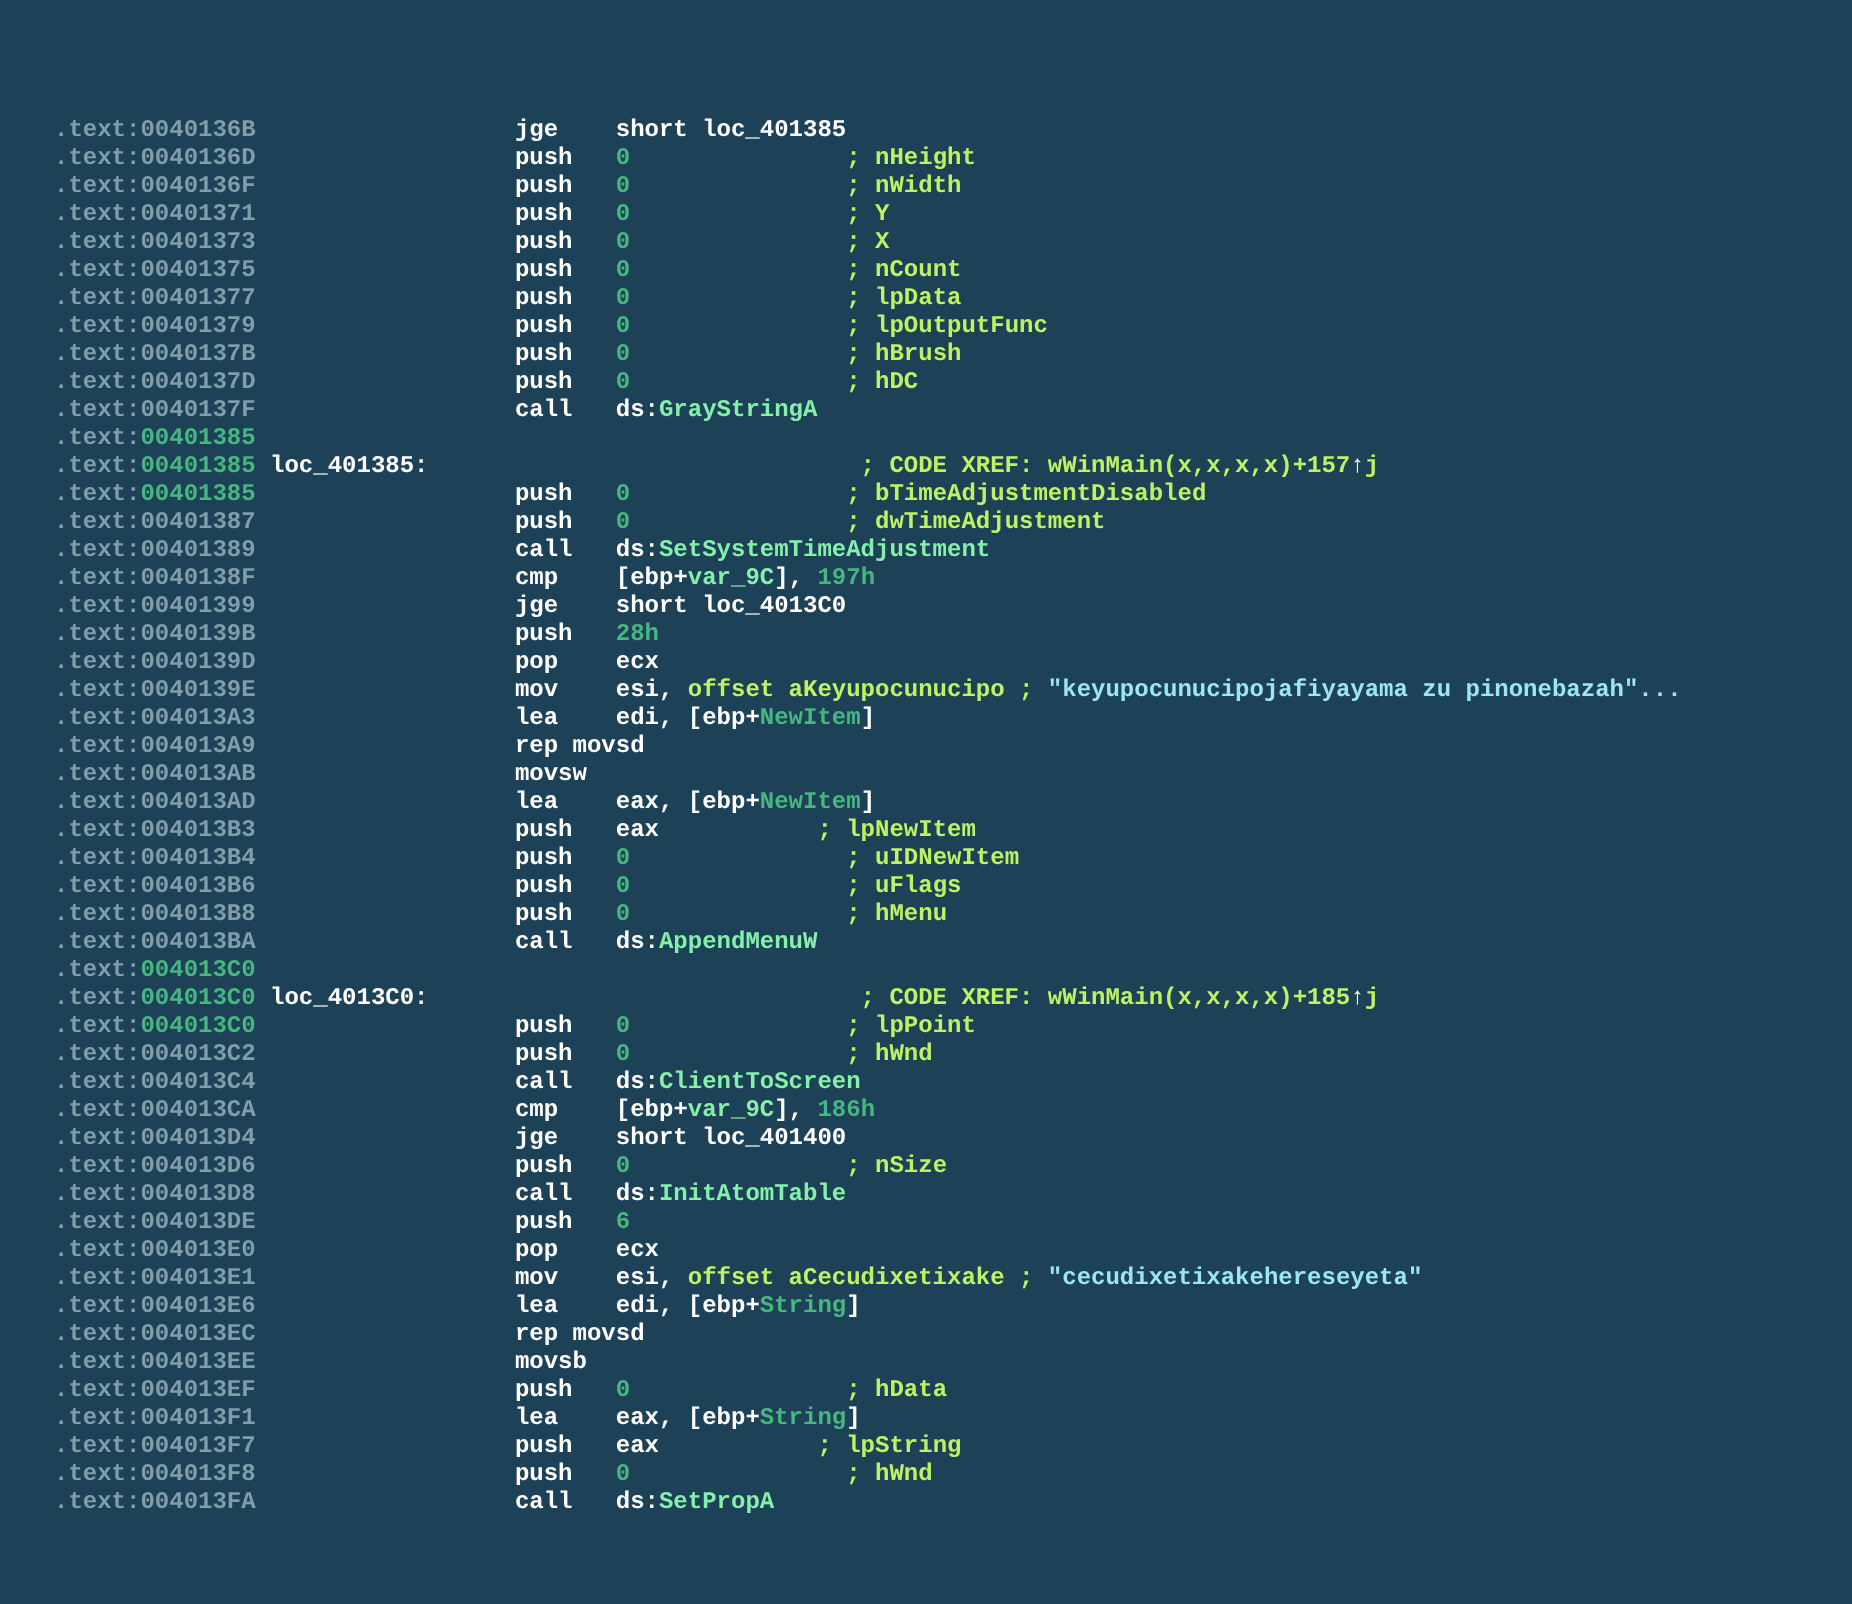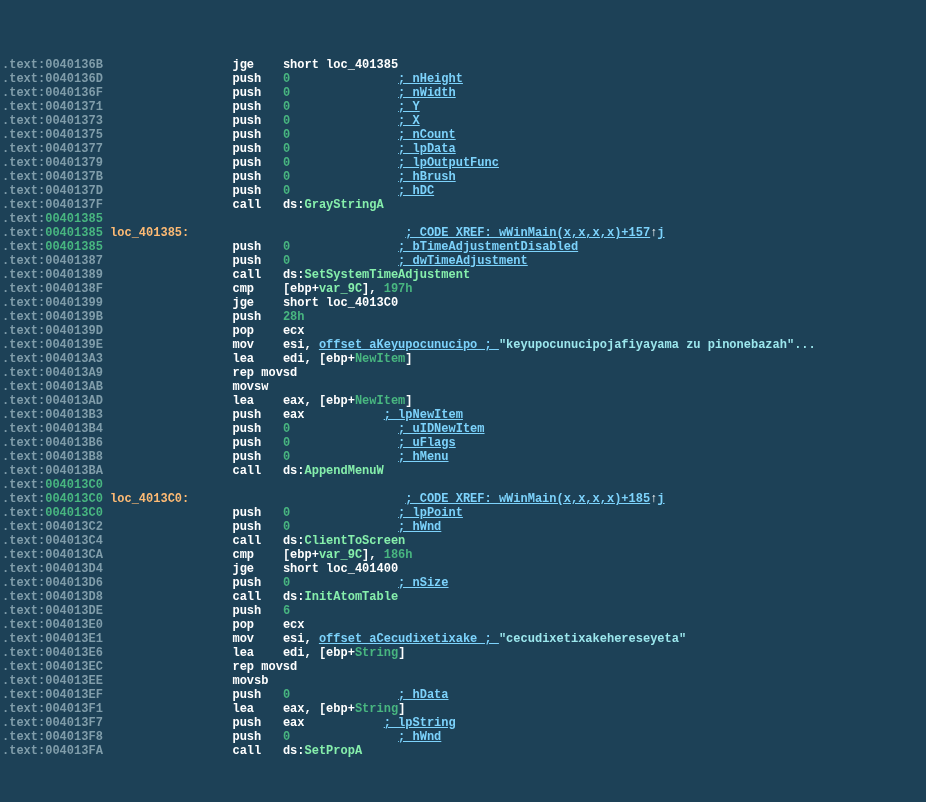--- a/index.html
+++ b/index.html
@@ -9,31 +9,31 @@
     font-size: 12px;
     line-height: 14px;
     font-weight: bold;
     color: #FFFFFF;
     padding: 2px;
     white-space: pre;
     width: 926px;
     height: 802px;
     overflow: hidden;
   }
-  .line { display: block; white-space: pre; }
+  .line { display: block; white-space: pre; margin-left: 25px; }
   .seg  { color: #809DAA; }
   .addr-gray { color: #809DAA; }
   .addr-green { color: #48B680; }
   .mnem { color: #FFFFFF; }
   .op-white { color: #FFFFFF; }
   .op-green { color: #48B680; }
   .op-pink  { color: #86efac; }
-  .cmt   { color: #7dd3fc; text-decoration: underline; }
+  .cmt   { color: #bef264; }
   .cmt-cyan { color: #9CE7ED; }
-  .label-cyan { color: #fdba74; }
+  .label-cyan { color: #ffffff; }
   .brace { color: #FFFFFF; }
   .arrow { color: #FFFFFF; }
 </style>
 </head>
 <body>
 
 
 
 <div id="listing"><div class="line"><span class="seg">.text:</span><span class="addr-gray">0040136B</span>                  <span class="mnem">jge    </span><span class="op-white">short loc_401385</span></div><div class="line"><span class="seg">.text:</span><span class="addr-gray">0040136D</span>                  <span class="mnem">push   </span><span class="op-green">0</span>               <span class="cmt">; nHeight</span></div><div class="line"><span class="seg">.text:</span><span class="addr-gray">0040136F</span>                  <span class="mnem">push   </span><span class="op-green">0</span>               <span class="cmt">; nWidth</span></div><div class="line"><span class="seg">.text:</span><span class="addr-gray">00401371</span>                  <span class="mnem">push   </span><span class="op-green">0</span>               <span class="cmt">; Y</span></div><div class="line"><span class="seg">.text:</span><span class="addr-gray">00401373</span>                  <span class="mnem">push   </span><span class="op-green">0</span>               <span class="cmt">; X</span></div><div class="line"><span class="seg">.text:</span><span class="addr-gray">00401375</span>                  <span class="mnem">push   </span><span class="op-green">0</span>               <span class="cmt">; nCount</span></div><div class="line"><span class="seg">.text:</span><span class="addr-gray">00401377</span>                  <span class="mnem">push   </span><span class="op-green">0</span>               <span class="cmt">; lpData</span></div><div class="line"><span class="seg">.text:</span><span class="addr-gray">00401379</span>                  <span class="mnem">push   </span><span class="op-green">0</span>               <span class="cmt">; lpOutputFunc</span></div><div class="line"><span class="seg">.text:</span><span class="addr-gray">0040137B</span>                  <span class="mnem">push   </span><span class="op-green">0</span>               <span class="cmt">; hBrush</span></div><div class="line"><span class="seg">.text:</span><span class="addr-gray">0040137D</span>                  <span class="mnem">push   </span><span class="op-green">0</span>               <span class="cmt">; hDC</span></div><div class="line"><span class="seg">.text:</span><span class="addr-gray">0040137F</span>                  <span class="mnem">call   </span><span class="op-white">ds</span><span class="op-white">:</span><span class="op-pink">GrayStringA</span></div><div class="line"><span class="seg">.text:</span><span class="addr-green">00401385</span></div><div class="line"><span class="seg">.text:</span><span class="addr-green">00401385</span> <span class="label-cyan">loc_401385:</span>                              <span class="cmt">; CODE XREF: wWinMain(x,x,x,x)+157</span><span class="arrow">↑</span><span class="cmt">j</span></div><div class="line"><span class="seg">.text:</span><span class="addr-green">00401385</span>                  <span class="mnem">push   </span><span class="op-green">0</span>               <span class="cmt">; bTimeAdjustmentDisabled</span></div><div class="line"><span class="seg">.text:</span><span class="addr-gray">00401387</span>                  <span class="mnem">push   </span><span class="op-green">0</span>               <span class="cmt">; dwTimeAdjustment</span></div><div class="line"><span class="seg">.text:</span><span class="addr-gray">00401389</span>                  <span class="mnem">call   </span><span class="op-white">ds</span><span class="op-white">:</span><span class="op-pink">SetSystemTimeAdjustment</span></div><div class="line"><span class="seg">.text:</span><span class="addr-gray">0040138F</span>                  <span class="mnem">cmp    </span><span class="brace">[</span><span class="op-white">ebp</span><span class="op-white">+</span><span class="op-pink">var_9C</span><span class="brace">]</span><span class="op-white">, </span><span class="op-green">197h</span></div><div class="line"><span class="seg">.text:</span><span class="addr-gray">00401399</span>                  <span class="mnem">jge    </span><span class="op-white">short loc_4013C0</span></div><div class="line"><span class="seg">.text:</span><span class="addr-gray">0040139B</span>                  <span class="mnem">push   </span><span class="op-green">28h</span></div><div class="line"><span class="seg">.text:</span><span class="addr-gray">0040139D</span>                  <span class="mnem">pop    </span><span class="op-white">ecx</span></div><div class="line"><span class="seg">.text:</span><span class="addr-gray">0040139E</span>                  <span class="mnem">mov    </span><span class="op-white">esi</span><span class="op-white">, </span><span class="cmt">offset aKeyupocunucipo ; </span><span class="cmt-cyan">"keyupocunucipojafiyayama zu pinonebazah"...</span></div><div class="line"><span class="seg">.text:</span><span class="addr-gray">004013A3</span>                  <span class="mnem">lea    </span><span class="op-white">edi</span><span class="op-white">, </span><span class="brace">[</span><span class="op-white">ebp</span><span class="op-white">+</span><span class="op-green">NewItem</span><span class="brace">]</span></div><div class="line"><span class="seg">.text:</span><span class="addr-gray">004013A9</span>                  <span class="mnem">rep movsd</span></div><div class="line"><span class="seg">.text:</span><span class="addr-gray">004013AB</span>                  <span class="mnem">movsw</span></div><div class="line"><span class="seg">.text:</span><span class="addr-gray">004013AD</span>                  <span class="mnem">lea    </span><span class="op-white">eax</span><span class="op-white">, </span><span class="brace">[</span><span class="op-white">ebp</span><span class="op-white">+</span><span class="op-green">NewItem</span><span class="brace">]</span></div><div class="line"><span class="seg">.text:</span><span class="addr-gray">004013B3</span>                  <span class="mnem">push   </span><span class="op-white">eax</span>           <span class="cmt">; lpNewItem</span></div><div class="line"><span class="seg">.text:</span><span class="addr-gray">004013B4</span>                  <span class="mnem">push   </span><span class="op-green">0</span>               <span class="cmt">; uIDNewItem</span></div><div class="line"><span class="seg">.text:</span><span class="addr-gray">004013B6</span>                  <span class="mnem">push   </span><span class="op-green">0</span>               <span class="cmt">; uFlags</span></div><div class="line"><span class="seg">.text:</span><span class="addr-gray">004013B8</span>                  <span class="mnem">push   </span><span class="op-green">0</span>               <span class="cmt">; hMenu</span></div><div class="line"><span class="seg">.text:</span><span class="addr-gray">004013BA</span>                  <span class="mnem">call   </span><span class="op-white">ds</span><span class="op-white">:</span><span class="op-pink">AppendMenuW</span></div><div class="line"><span class="seg">.text:</span><span class="addr-green">004013C0</span></div><div class="line"><span class="seg">.text:</span><span class="addr-green">004013C0</span> <span class="label-cyan">loc_4013C0:</span>                              <span class="cmt">; CODE XREF: wWinMain(x,x,x,x)+185</span><span class="arrow">↑</span><span class="cmt">j</span></div><div class="line"><span class="seg">.text:</span><span class="addr-green">004013C0</span>                  <span class="mnem">push   </span><span class="op-green">0</span>               <span class="cmt">; lpPoint</span></div><div class="line"><span class="seg">.text:</span><span class="addr-gray">004013C2</span>                  <span class="mnem">push   </span><span class="op-green">0</span>               <span class="cmt">; hWnd</span></div><div class="line"><span class="seg">.text:</span><span class="addr-gray">004013C4</span>                  <span class="mnem">call   </span><span class="op-white">ds</span><span class="op-white">:</span><span class="op-pink">ClientToScreen</span></div><div class="line"><span class="seg">.text:</span><span class="addr-gray">004013CA</span>                  <span class="mnem">cmp    </span><span class="brace">[</span><span class="op-white">ebp</span><span class="op-white">+</span><span class="op-pink">var_9C</span><span class="brace">]</span><span class="op-white">, </span><span class="op-green">186h</span></div><div class="line"><span class="seg">.text:</span><span class="addr-gray">004013D4</span>                  <span class="mnem">jge    </span><span class="op-white">short loc_401400</span></div><div class="line"><span class="seg">.text:</span><span class="addr-gray">004013D6</span>                  <span class="mnem">push   </span><span class="op-green">0</span>               <span class="cmt">; nSize</span></div><div class="line"><span class="seg">.text:</span><span class="addr-gray">004013D8</span>                  <span class="mnem">call   </span><span class="op-white">ds</span><span class="op-white">:</span><span class="op-pink">InitAtomTable</span></div><div class="line"><span class="seg">.text:</span><span class="addr-gray">004013DE</span>                  <span class="mnem">push   </span><span class="op-green">6</span></div><div class="line"><span class="seg">.text:</span><span class="addr-gray">004013E0</span>                  <span class="mnem">pop    </span><span class="op-white">ecx</span></div><div class="line"><span class="seg">.text:</span><span class="addr-gray">004013E1</span>                  <span class="mnem">mov    </span><span class="op-white">esi</span><span class="op-white">, </span><span class="cmt">offset aCecudixetixake ; </span><span class="cmt-cyan">"cecudixetixakehereseyeta"</span></div><div class="line"><span class="seg">.text:</span><span class="addr-gray">004013E6</span>                  <span class="mnem">lea    </span><span class="op-white">edi</span><span class="op-white">, </span><span class="brace">[</span><span class="op-white">ebp</span><span class="op-white">+</span><span class="op-green">String</span><span class="brace">]</span></div><div class="line"><span class="seg">.text:</span><span class="addr-gray">004013EC</span>                  <span class="mnem">rep movsd</span></div><div class="line"><span class="seg">.text:</span><span class="addr-gray">004013EE</span>                  <span class="mnem">movsb</span></div><div class="line"><span class="seg">.text:</span><span class="addr-gray">004013EF</span>                  <span class="mnem">push   </span><span class="op-green">0</span>               <span class="cmt">; hData</span></div><div class="line"><span class="seg">.text:</span><span class="addr-gray">004013F1</span>                  <span class="mnem">lea    </span><span class="op-white">eax</span><span class="op-white">, </span><span class="brace">[</span><span class="op-white">ebp</span><span class="op-white">+</span><span class="op-green">String</span><span class="brace">]</span></div><div class="line"><span class="seg">.text:</span><span class="addr-gray">004013F7</span>                  <span class="mnem">push   </span><span class="op-white">eax</span>           <span class="cmt">; lpString</span></div><div class="line"><span class="seg">.text:</span><span class="addr-gray">004013F8</span>                  <span class="mnem">push   </span><span class="op-green">0</span>               <span class="cmt">; hWnd</span></div><div class="line"><span class="seg">.text:</span><span class="addr-gray">004013FA</span>                  <span class="mnem">call   </span><span class="op-white">ds</span><span class="op-white">:</span><span class="op-pink">SetPropA</span></div></div>
 

